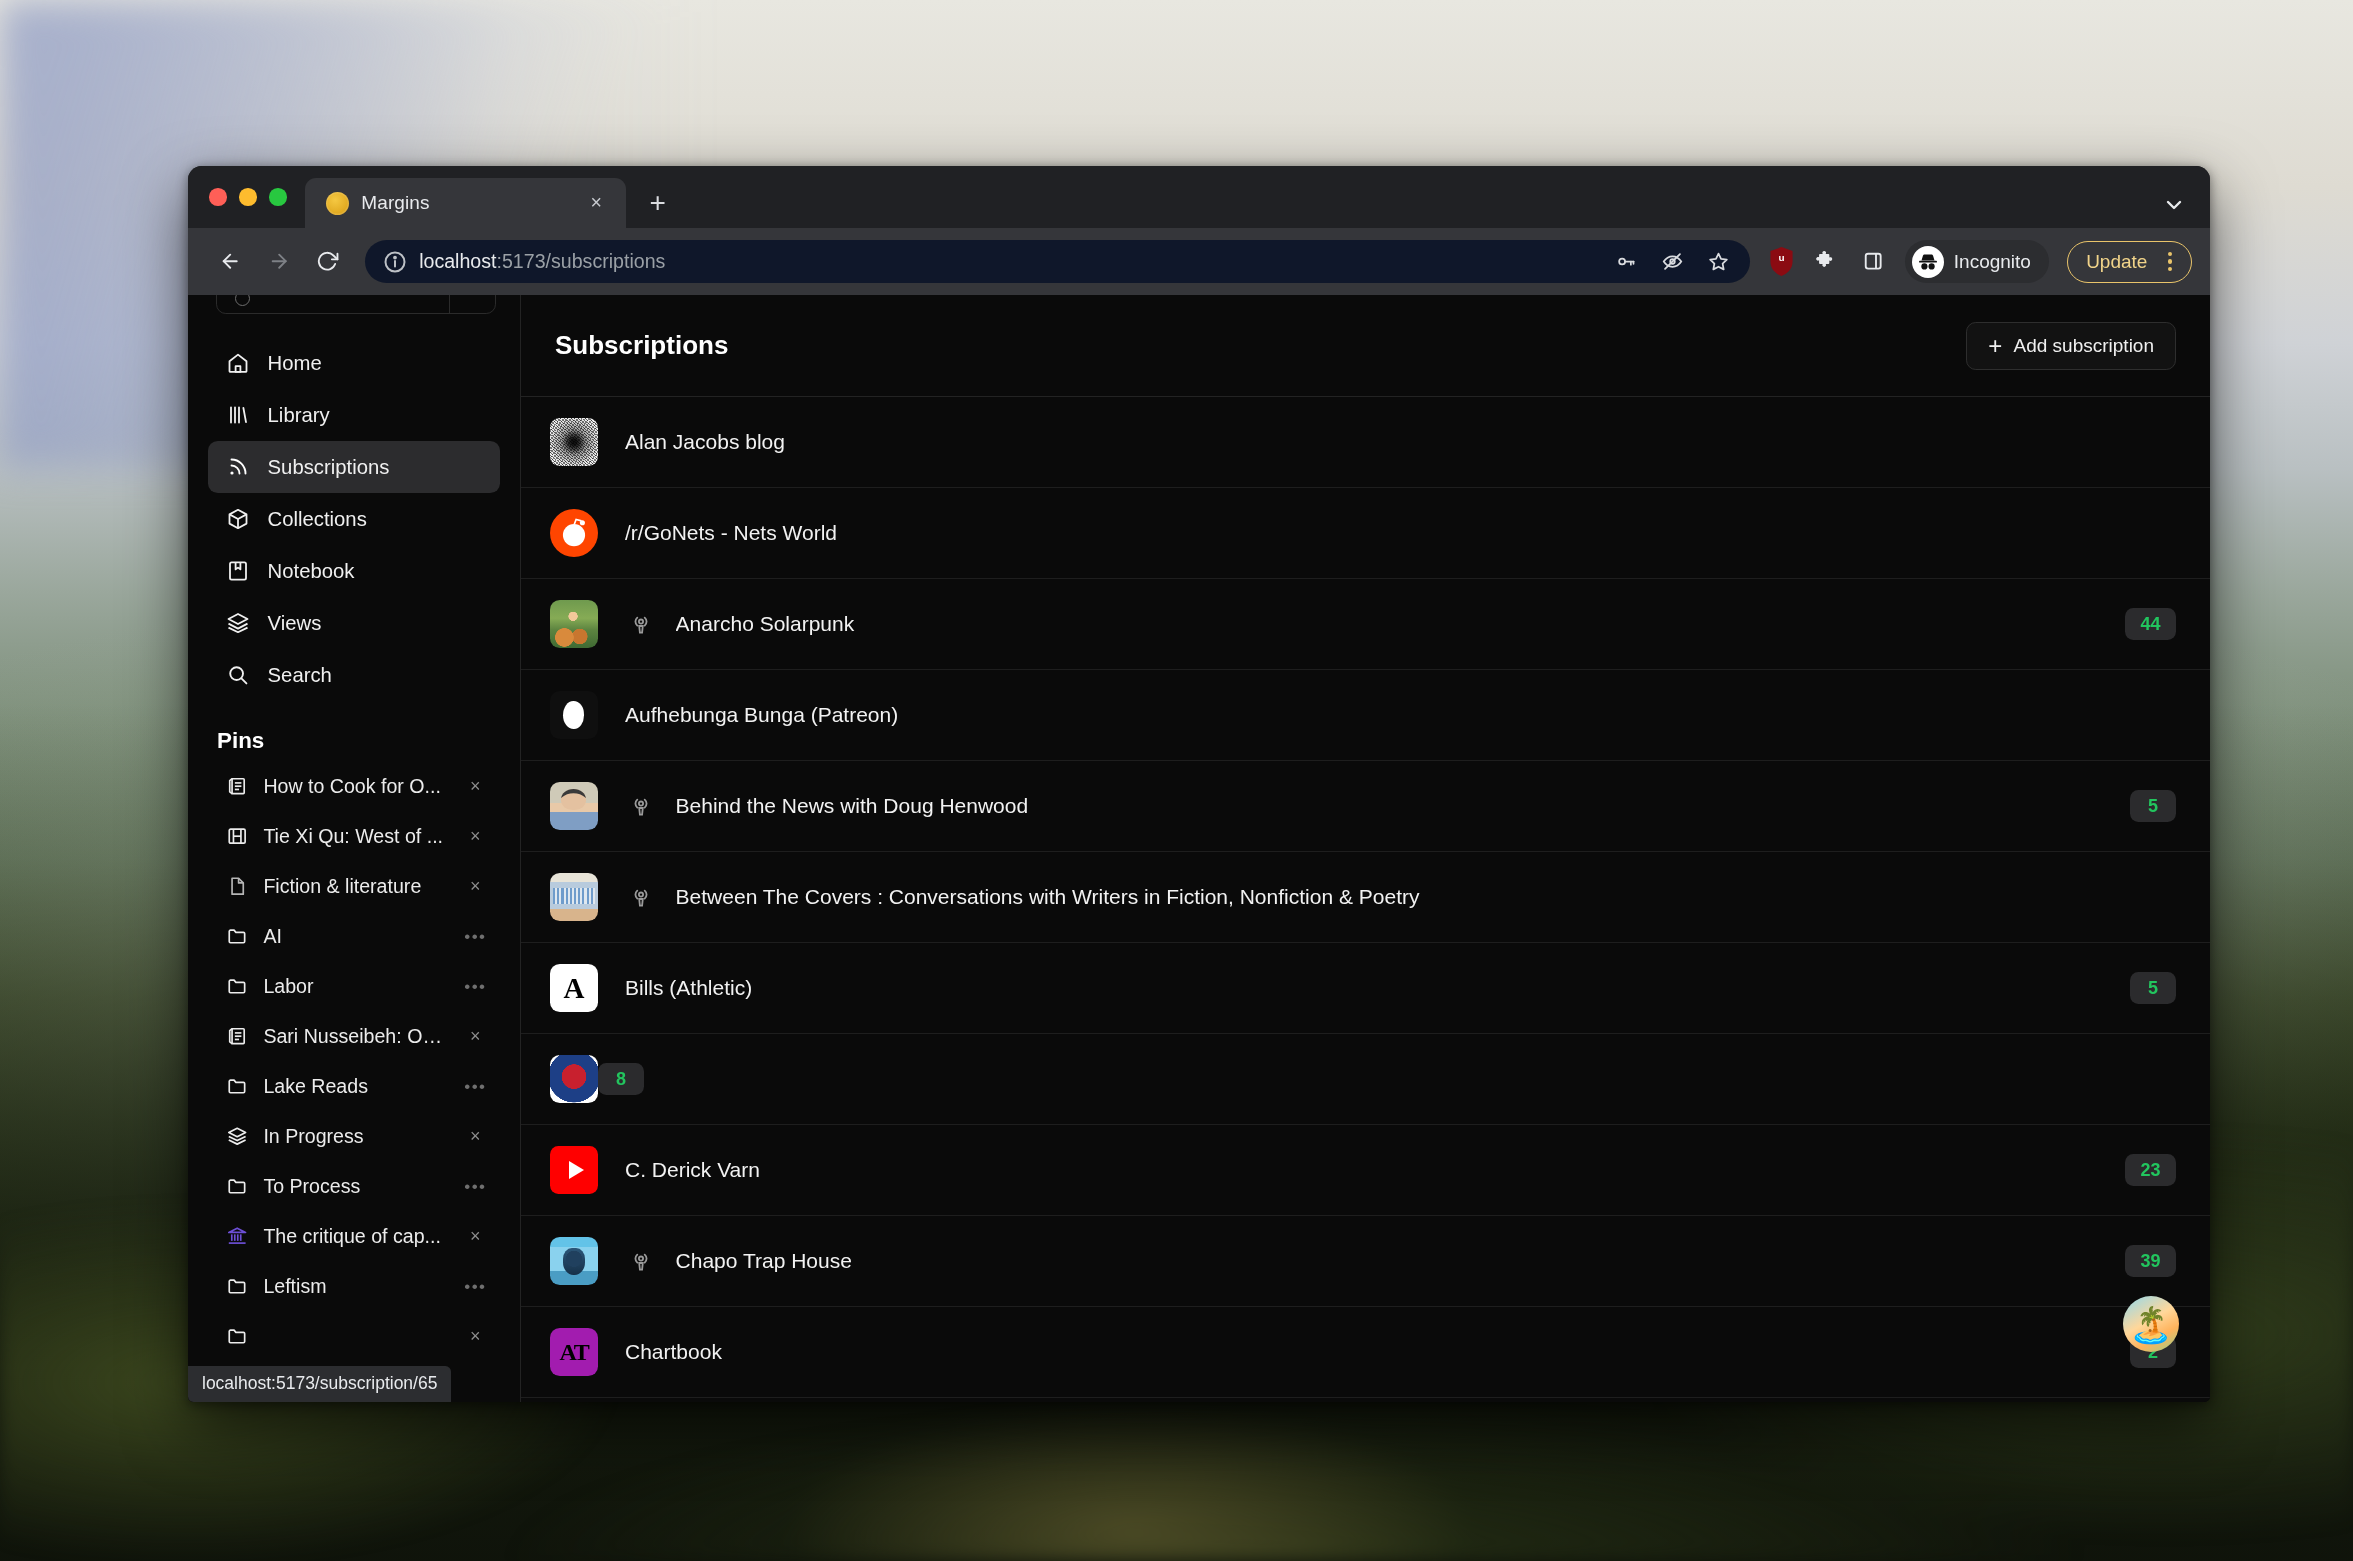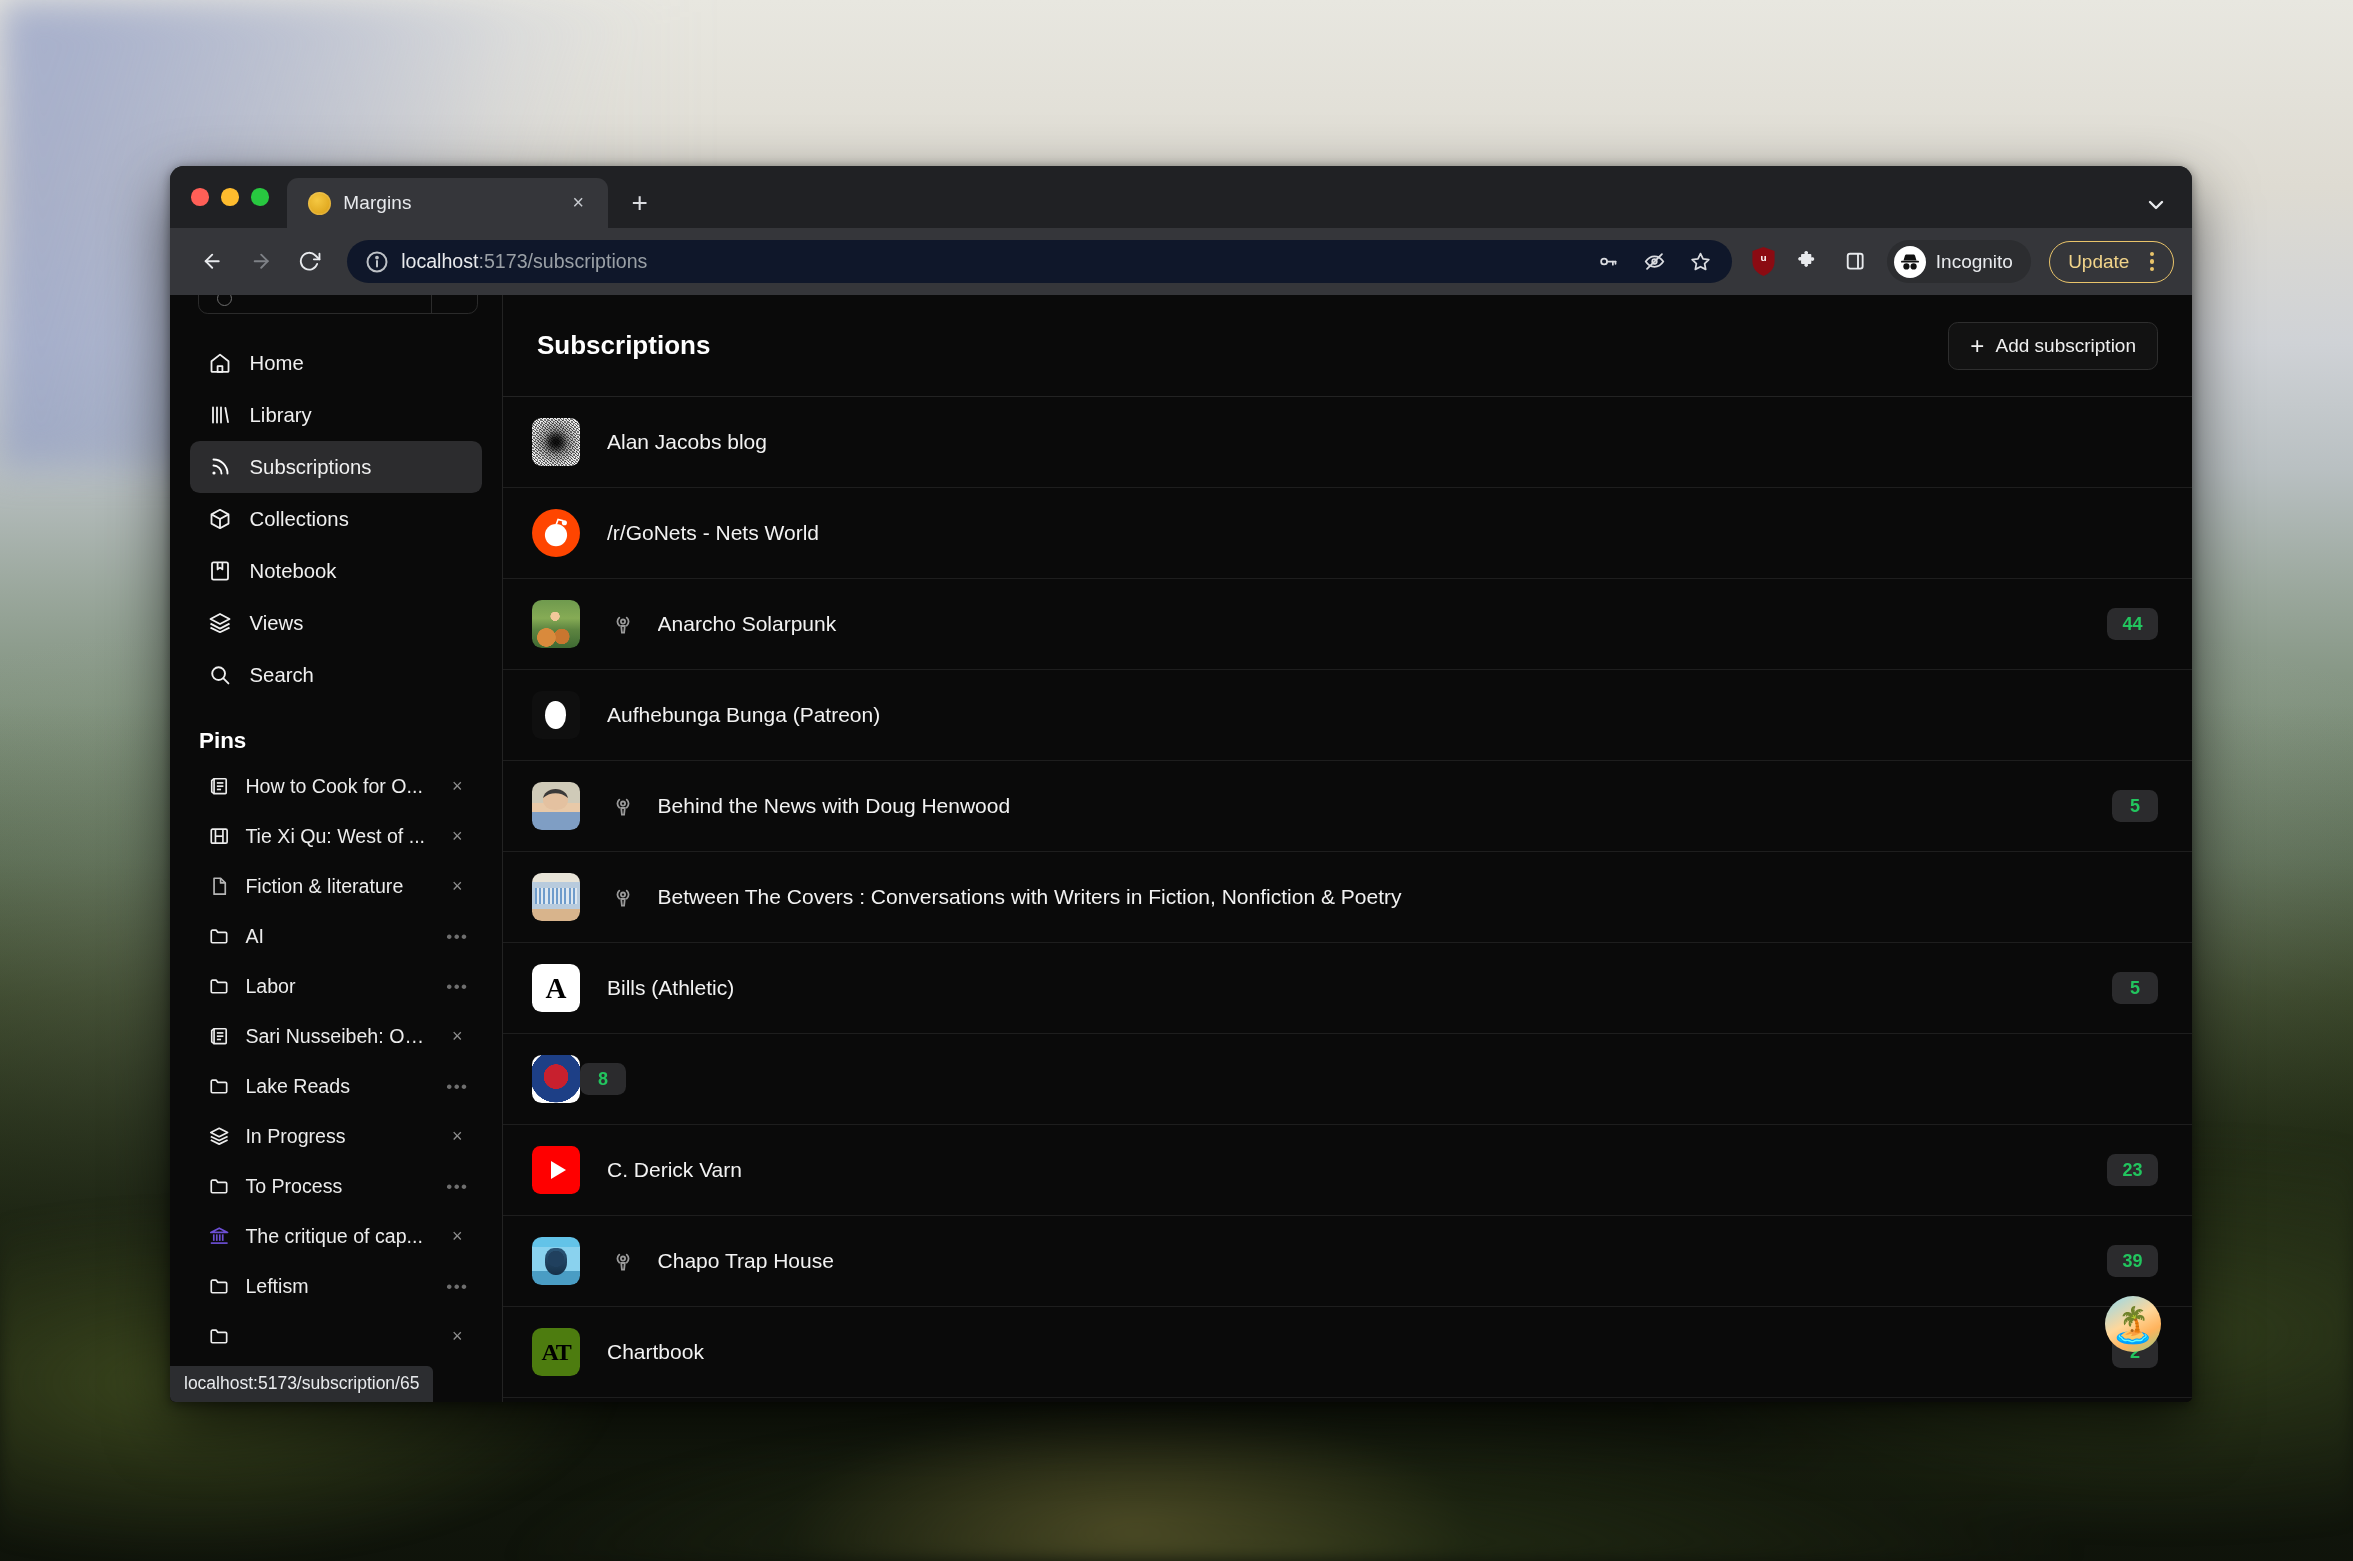--- a/index.html
+++ b/index.html
@@ -56,21 +56,21 @@
       radial-gradient(ellipse 631px 266px at 8% 78%, rgba(92,108,44,0.55), rgba(0,0,0,0) 68%),
       radial-gradient(ellipse 771px 294px at 92% 72%, rgba(74,92,40,0.50), rgba(0,0,0,0) 70%),
       radial-gradient(ellipse 491px 182px at 48% 96%, rgba(128,116,60,0.45), rgba(0,0,0,0) 70%),
       radial-gradient(ellipse 1051px 210px at 55% 100%, rgba(40,50,22,0.85), rgba(0,0,0,0) 75%);
     filter: blur(8.4px);
   }
 
   
   #browser {
     position: absolute;
-    left: 170px; top: 166px;
+    left: 188px; top: 166px;
     width: 2022px; height: 1236px;
     background: #202124;
     border-radius: 14px 14px 5.6px 5.6px;
     box-shadow: 0 24px 63px rgba(0,0,0,0.62), 0 2.8px 11.2px rgba(0,0,0,0.45);
     overflow: hidden;
     display: flex; flex-direction: column;
   }
 
   
   .tabstrip {
@@ -376,21 +376,21 @@
   .av-chapo {
     background: linear-gradient(to bottom, #63c3e8 0 20%, #8ad2ee 20% 70%, #4a9dc4 70% 100%);
     position: relative;
   }
   .av-chapo::after{
     content:""; position:absolute; left:12.6px; top:11.2px; width:22.4px; height:27px;
     background: radial-gradient(circle at 50% 40%, #20405e 0 40%, rgba(0,0,0,0) 42%),
                 linear-gradient(to bottom, #2b5678, #163048);
     border-radius: 40% 40% 46% 46%;
   }
-  .av-chartbook { background: #4d7c0f; color: #000; font-size: 24px; letter-spacing: -1.4px; font-family: "Liberation Serif", serif; text-align: right; }
+  .av-chartbook { background: #a21caf; color: #000; font-size: 24px; letter-spacing: -1.4px; font-family: "Liberation Serif", serif; text-align: right; }
 
   
   .float-emoji {
     position: absolute; right: 31px; bottom: 50px;
     width: 56px; height: 56px; border-radius: 50%;
     background: linear-gradient(150deg,#8fd9f0 0%, #ffd79a 45%, #ffb35c 70%, #8fd08a 100%);
     display: flex; align-items: center; justify-content: center;
     font-size: 35px; line-height: 1;
     overflow: hidden; z-index: 8;
   }

